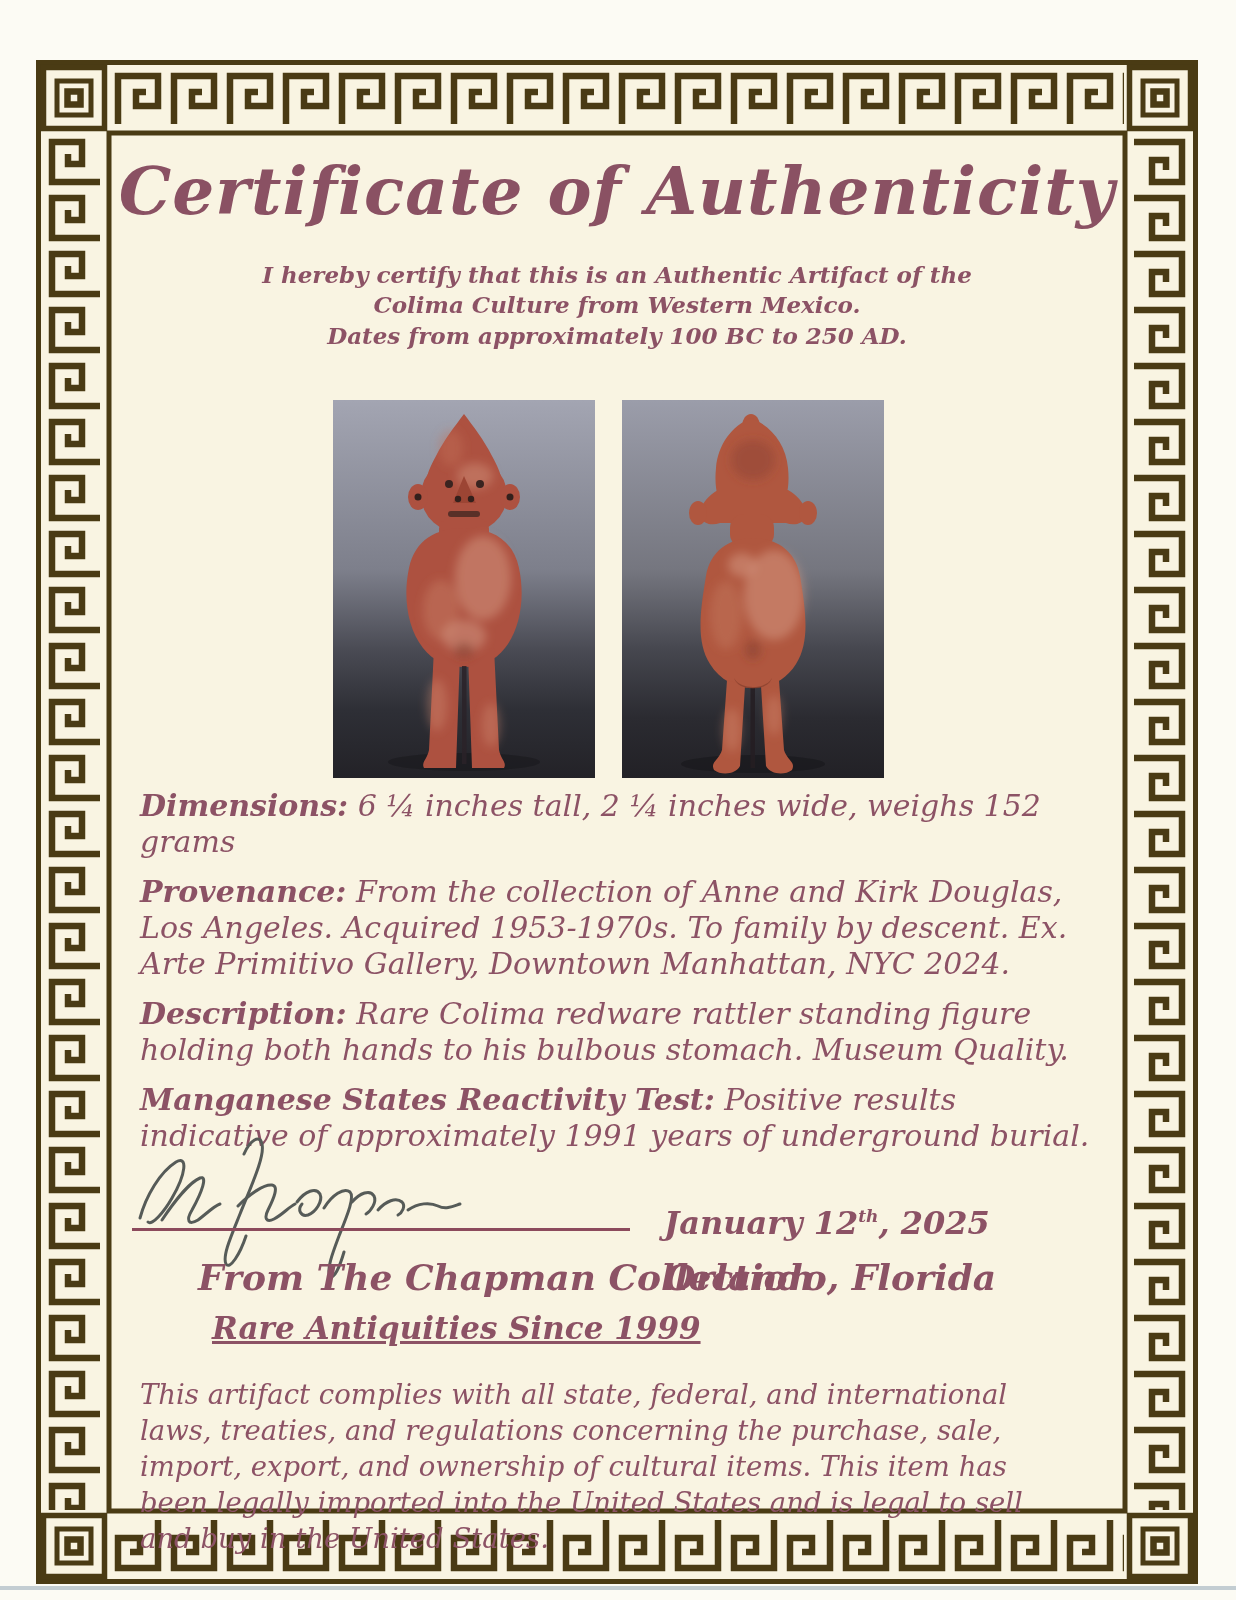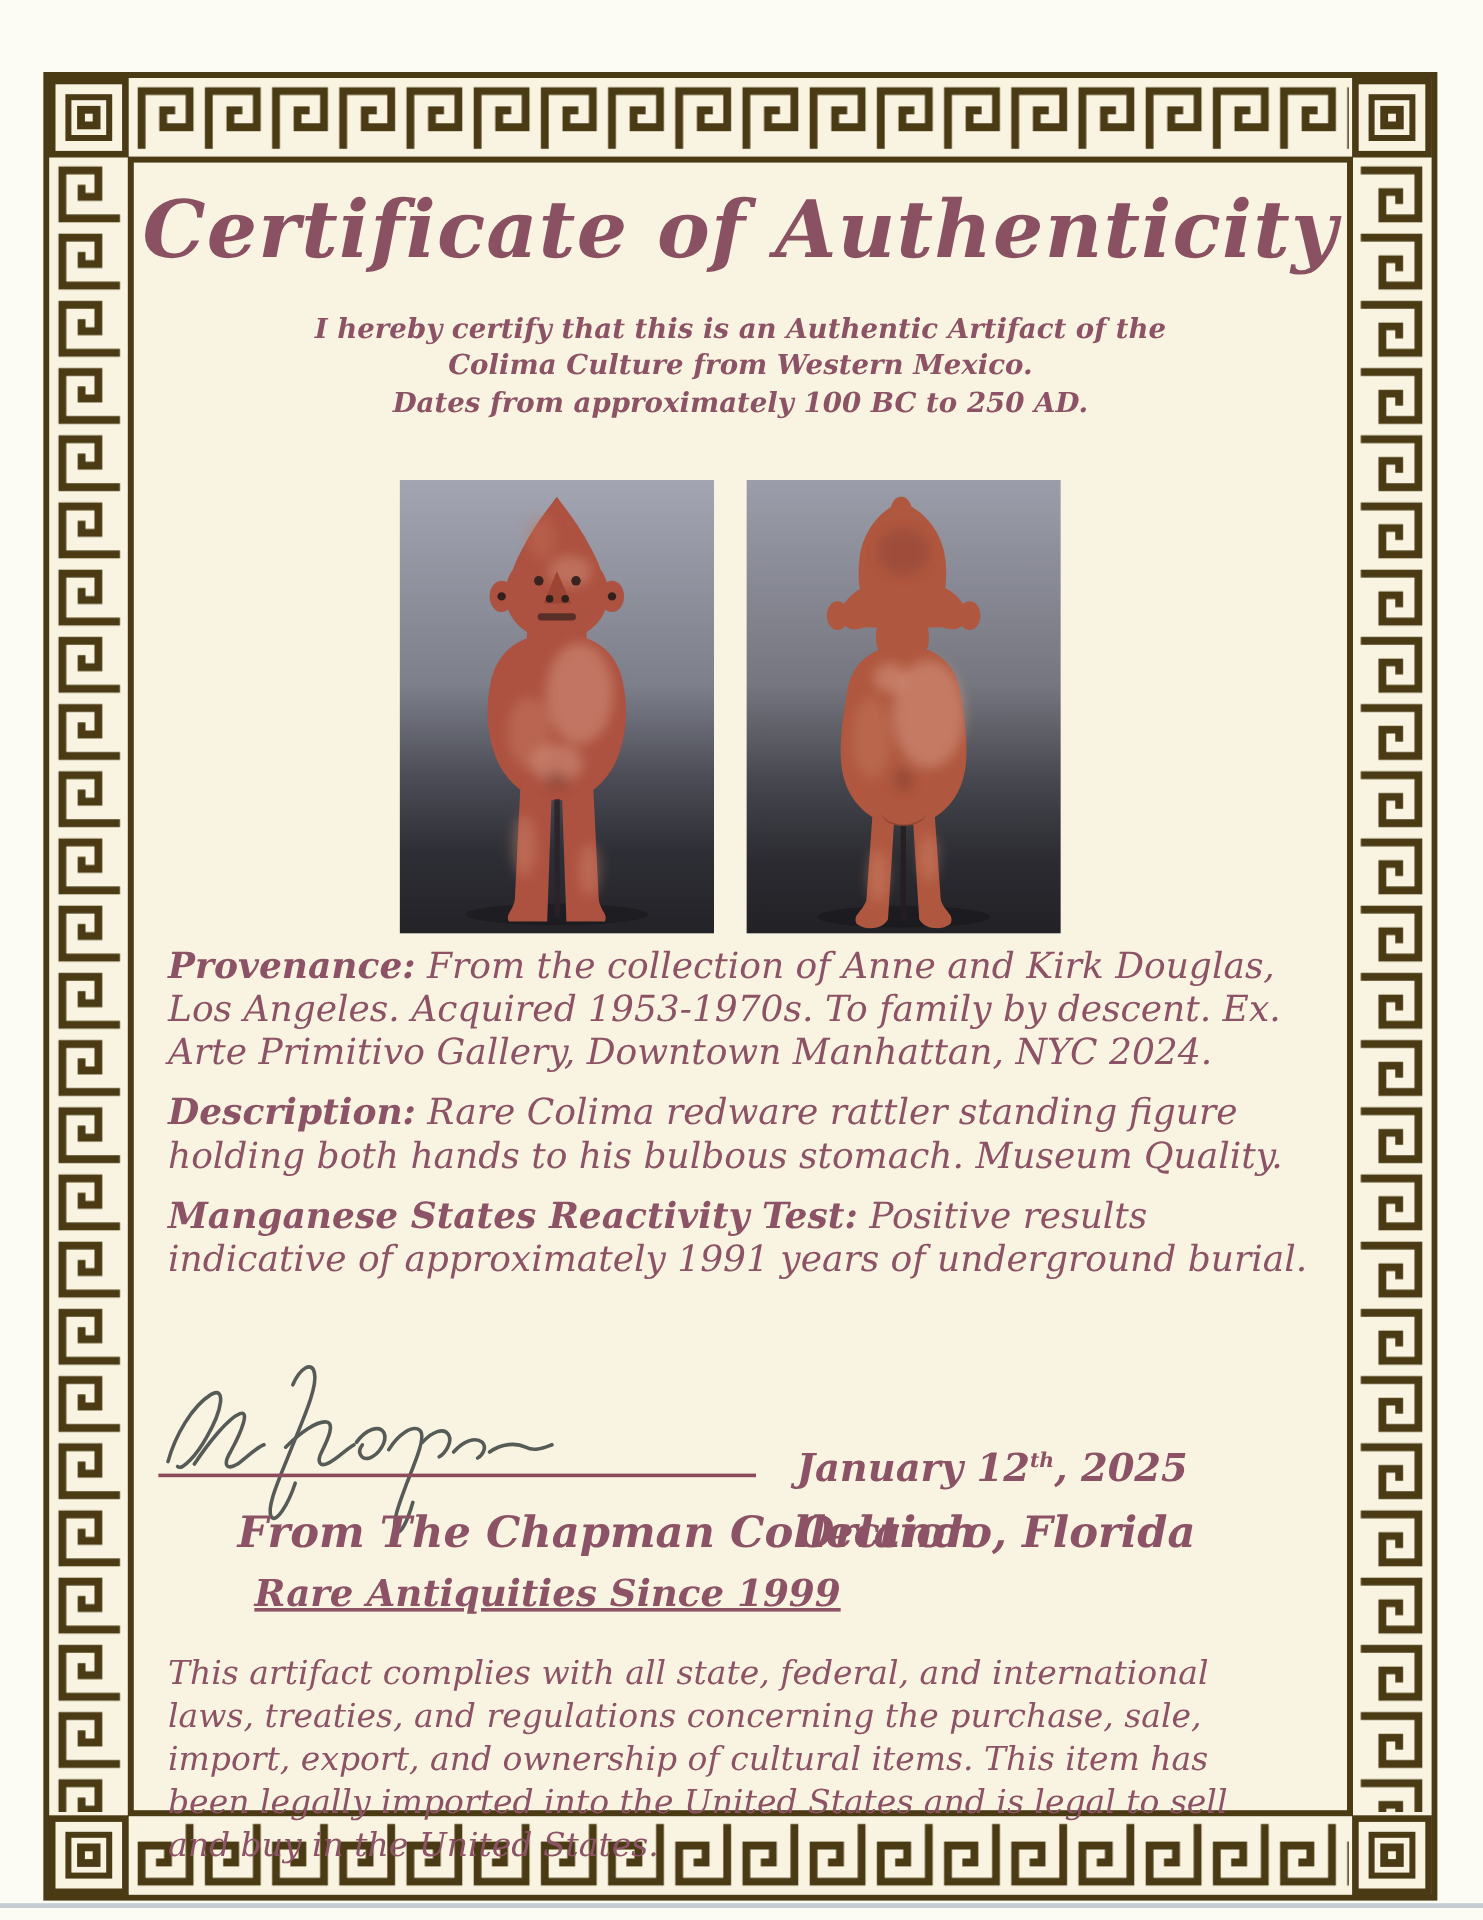--- a/index.html
+++ b/index.html
@@ -170,20 +170,21 @@
         <ellipse cx="104" cy="215" rx="16" ry="34" fill="#c47a5e" opacity="0.45"></ellipse>
         <ellipse cx="131" cy="60" rx="22" ry="20" fill="#8a4030" opacity="0.45"></ellipse>
         <ellipse cx="120" cy="165" rx="14" ry="12" fill="#d79d87" opacity="0.5"></ellipse>
         <ellipse cx="131" cy="250" rx="8" ry="10" fill="#7c3a2a" opacity="0.45"></ellipse>
         <ellipse cx="110" cy="330" rx="9" ry="22" fill="#cf8a70" opacity="0.4"></ellipse>
         <ellipse cx="152" cy="315" rx="8" ry="20" fill="#cf8a70" opacity="0.4"></ellipse>
       </g>
     </svg>
 
     <div class="sections">
+      <p><span class="lbl">Dimensions:</span><span> 6 ¼ inches tall, 2 ¼ inches wide, weighs 152 grams</span></p>
       <p><span class="lbl">Provenance:</span><span> From the collection of Anne and Kirk Douglas, Los Angeles. Acquired 1953-1970s. To family by descent. Ex. Arte Primitivo Gallery, Downtown Manhattan, NYC 2024.</span></p>
       <p><span class="lbl">Description:</span><span> Rare Colima redware rattler standing figure holding both hands to his bulbous stomach. Museum Quality.</span></p>
       <p><span class="lbl">Manganese States Reactivity Test:</span><span> Positive results indicative of approximately 1991 years of underground burial.</span></p>
     </div>
 
     <svg class="sig-svg" viewBox="0 0 530 190" xmlns="http://www.w3.org/2000/svg">
       <g fill="none" stroke="#565b58" stroke-width="3" stroke-linecap="round">
         <path d="M14,100 C20,78 34,54 50,44 C62,37 60,56 46,80 C38,94 26,108 22,104"></path>
         <path d="M36,102 C48,84 64,64 74,60 C82,57 76,74 66,92 C60,102 62,108 72,102 C80,96 88,88 94,86"></path>
         <path d="M118,36 C124,22 134,16 136,26 C139,38 126,66 114,96 C106,116 96,138 100,146 C104,152 114,136 120,118"></path>

